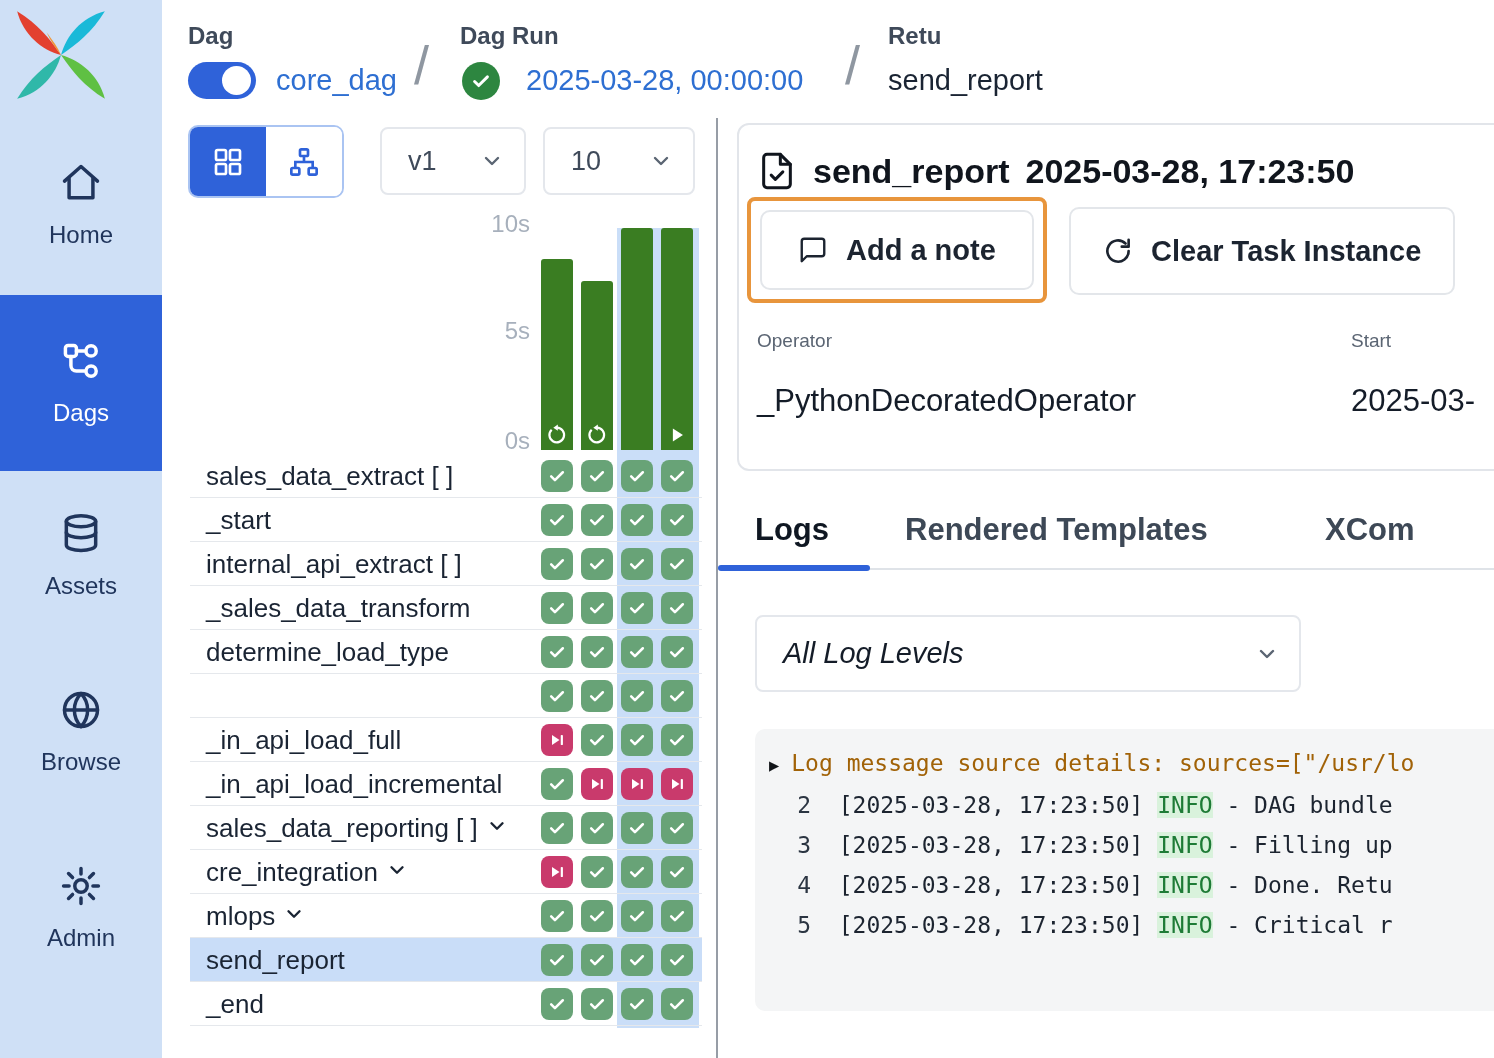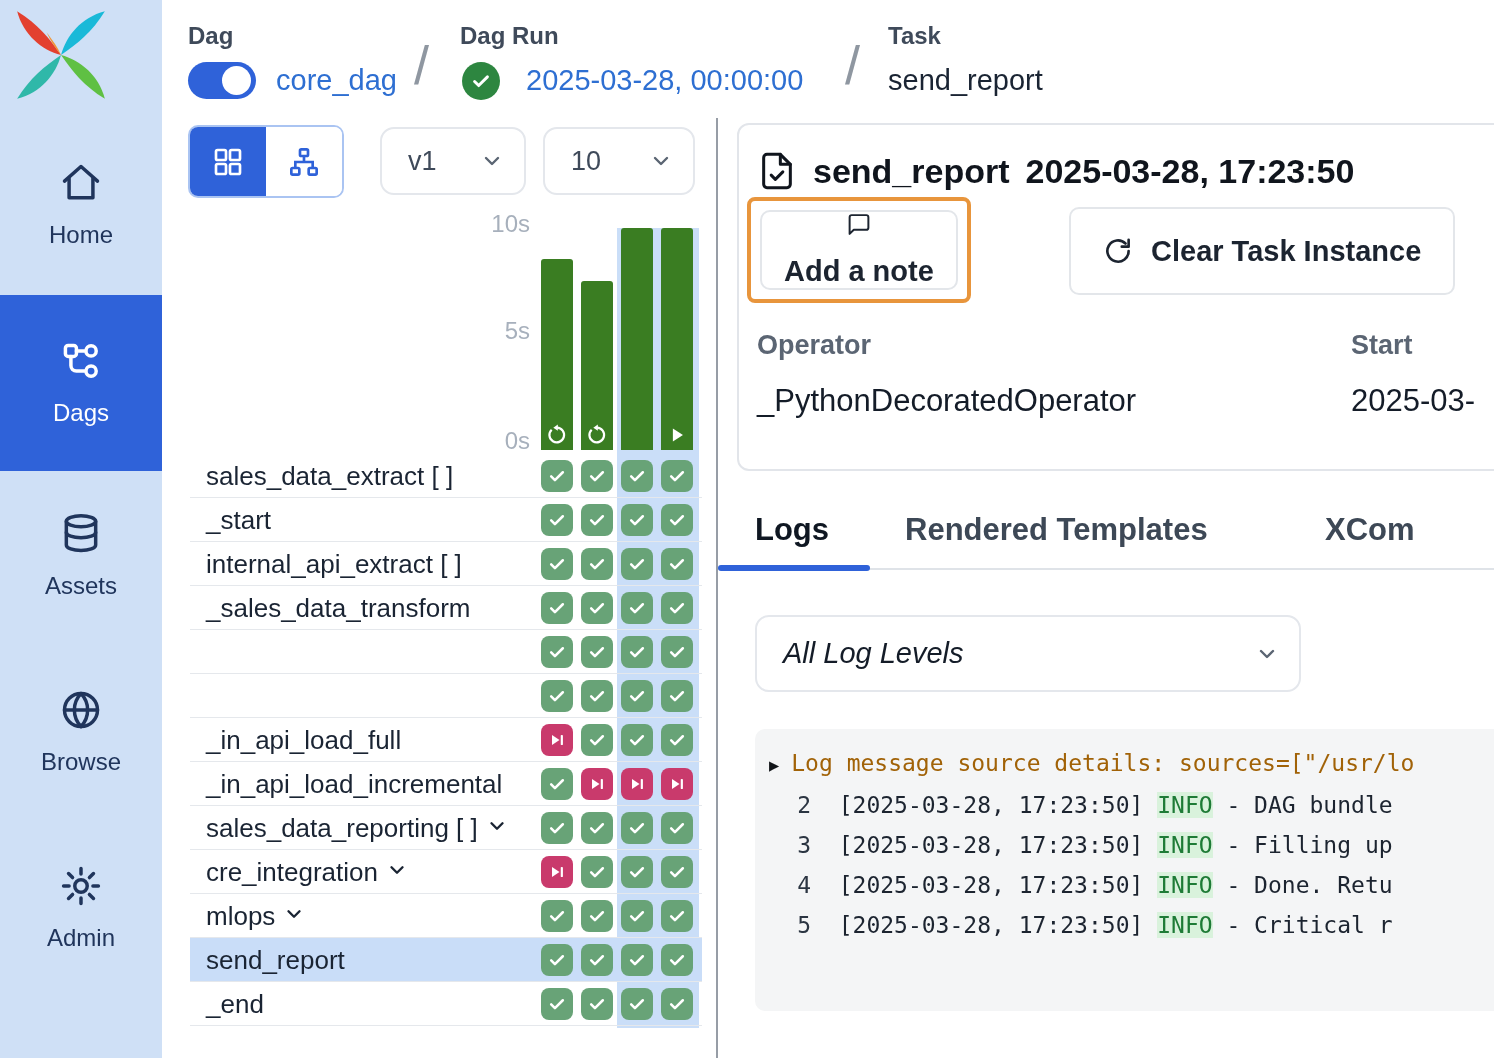--- a/index.html
+++ b/index.html
@@ -28,21 +28,21 @@
   .run-check { position:absolute; width:38px; height:38px; border-radius:50%; background:#2d8640;
                display:flex; align-items:center; justify-content:center; }
   .run-check svg { width:22px; height:22px; }
 
   
   .seg { position:absolute; left:188px; top:125px; width:156px; height:73px; border-radius:10px;
          overflow:hidden; border:2px solid #aac4f2; display:flex; }
   .seg-btn { width:50%; height:100%; display:flex; align-items:center; justify-content:center; cursor:pointer; background:#ffffff; color:#2f62d9; }
   .seg-btn.active { background:#2f62d9; color:#ffffff; }
   .seg-btn svg { width:32px; height:32px; }
-  .select { position:absolute; height:68px; border:2px solid #e4e7ec; border-radius:14px; background:#fff;
+  .select { position:absolute; height:68px; border:2px solid #e4e7ec; border-radius:8px; background:#fff;
             display:flex; align-items:center; justify-content:space-between; padding:0 20px 0 26px;
             font-size:27px; color:#3f4a5a; cursor:pointer; }
   .select svg { width:24px; height:24px; color:#5b6573; }
 
   
   .axis-label { position:absolute; width:52px; text-align:right; font-size:24px; color:#a7b0bc; }
   .col-band { position:absolute; left:617px; top:228px; width:82px; height:800px; background:#cadef8; }
   .bars { position:absolute; left:541px; top:228px; width:160px; height:222px; }
   .bar { position:absolute; bottom:0; width:32px; background:#3a7d22; border-radius:3px 3px 0 0; cursor:pointer; }
   .bar-icon { position:absolute; bottom:4px; left:50%; transform:translateX(-50%); width:22px; height:22px; }
@@ -64,23 +64,23 @@
   .v-divider { position:absolute; left:716px; top:118px; width:2px; height:940px; background:#979da6; }
   .detail-card { position:absolute; left:737px; top:123px; width:770px; height:348px;
                  border:2px solid #e2e5ea; border-radius:12px; background:#fff; }
   .detail-title { position:absolute; left:18px; top:26px; display:flex; align-items:center; gap:16px; }
   .detail-title svg { width:40px; height:40px; }
   .detail-title .t1, .detail-title .t2 { font-size:34px; font-weight:700; color:#10151d; white-space:nowrap; }
   .note-highlight { position:absolute; left:8px; top:72px; border:4px solid #e8953c; border-radius:8px; padding:9px; }
   .btn { display:flex; align-items:center; gap:18px; border:2px solid #e3e6ea; border-radius:10px;
          background:#fff; font-size:29px; font-weight:600; color:#1c2430; cursor:pointer; white-space:nowrap; }
   .btn svg { width:30px; height:30px; }
-  .btn.note { height:80px; padding:0 22px;flex-direction:column; }
+  .btn.note { height:80px; padding:0 36px; }
   .btn.clear { position:absolute; left:330px; top:82px; height:88px; padding:0 32px; }
-  .field-label { position:absolute; font-size:27px; font-weight:700; color:#5b6573; }
+  .field-label { position:absolute; font-size:19px; font-weight:400; color:#5b6573; }
   .field-value { position:absolute; font-size:31px; color:#141c28; white-space:nowrap; }
 
   .tab { position:absolute; top:512px; font-size:31px; font-weight:700; color:#3d4856; cursor:pointer; white-space:nowrap; }
   .tab.active { color:#0f1722; }
   .tab-line { position:absolute; left:718px; top:568px; width:782px; height:2px; background:#dfe3e8; }
   .tab-indicator { position:absolute; left:718px; top:565px; width:152px; height:6px; background:#2f62d9; border-radius:3px; }
 
   .log-select { left:755px; top:615px; width:546px; height:77px; font-size:29px; color:#141c28;font-style:italic; }
   .log-box { position:absolute; left:755px; top:729px; width:750px; height:282px; background:#f4f5f6;
              border-radius:10px; padding:14px 0 0 14px; overflow:hidden;
@@ -167,21 +167,21 @@
   <a class="crumb-link" style="left:276px">core_dag</a>
   <div class="slash" style="left:414px">/</div>
   <div class="crumb-label" style="left:460px">Dag Run</div>
   <div class="run-check" style="left:462px;top:62px">
     <svg viewBox="0 0 24 24" fill="none" stroke="#ffffff" stroke-width="3.2" stroke-linecap="round" stroke-linejoin="round">
         <path d="M5 12.5 l4.5 4.5 L19 7.5"></path>
       </svg>
   </div>
   <a class="crumb-link" style="left:526px">2025-03-28, 00:00:00</a>
   <div class="slash" style="left:845px">/</div>
-  <div class="crumb-label" style="left:888px">Task</div>
+  <div class="crumb-label" style="left:888px">Retu</div>
   <div class="crumb-text" style="left:888px">send_report</div>
 </header>
 
 <section>
   <div class="seg">
     <div class="seg-btn active">
       <svg viewBox="0 0 24 24" fill="none" stroke="currentColor" stroke-width="2">
           <rect x="3" y="3" width="7.5" height="7.5" rx="1.2"></rect>
           <rect x="13.5" y="3" width="7.5" height="7.5" rx="1.2"></rect>
           <rect x="3" y="13.5" width="7.5" height="7.5" rx="1.2"></rect>
@@ -336,20 +336,23 @@
             <path d="M5 12.5l4.5 4.5L19 7.5"></path>
           </svg>
         </div>
         <div class="sq success" style="left: 471px;">
           <svg viewBox="0 0 24 24" fill="none" stroke="#fff" stroke-width="3" stroke-linecap="round" stroke-linejoin="round">
             <path d="M5 12.5l4.5 4.5L19 7.5"></path>
           </svg>
         </div>
       </div>
       <div class="task-row">
+        <div class="task-name">
+          <span>determine_load_type</span>
+        </div>
         <div class="sq success" style="left: 351px;">
           <svg viewBox="0 0 24 24" fill="none" stroke="#fff" stroke-width="3" stroke-linecap="round" stroke-linejoin="round">
             <path d="M5 12.5l4.5 4.5L19 7.5"></path>
           </svg>
         </div>
         <div class="sq success" style="left: 391px;">
           <svg viewBox="0 0 24 24" fill="none" stroke="#fff" stroke-width="3" stroke-linecap="round" stroke-linejoin="round">
             <path d="M5 12.5l4.5 4.5L19 7.5"></path>
           </svg>
         </div>

